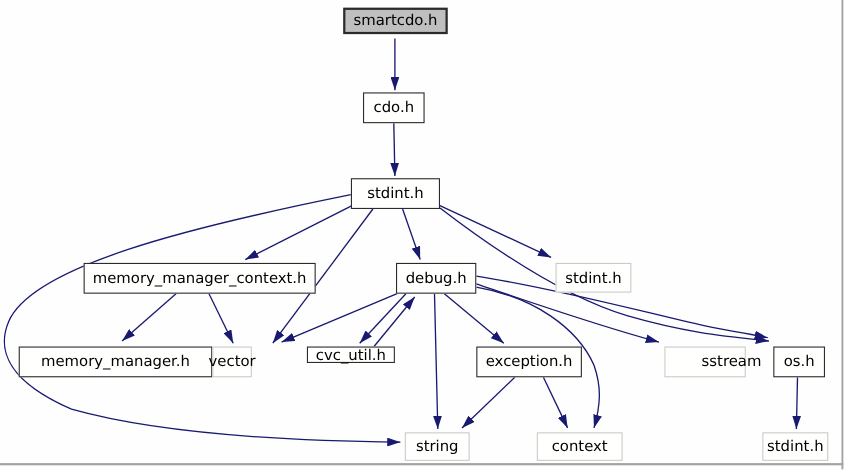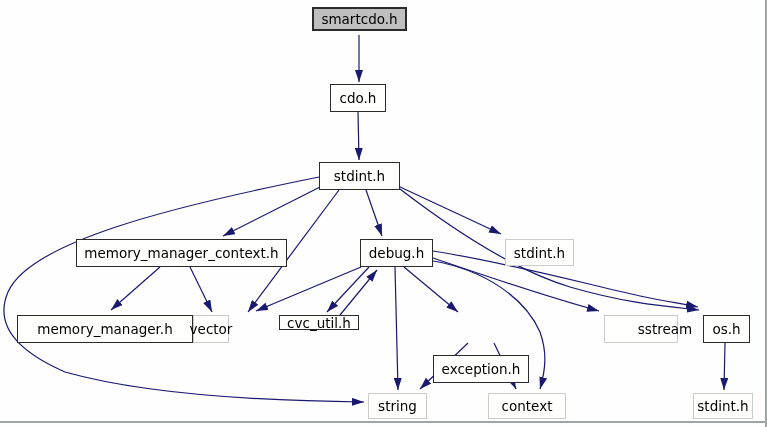--- a/index.html
+++ b/index.html
@@ -66,21 +66,21 @@
   <div class="node project" style="left:360px;top:239px;width:73px;height:28px;">debug.h</div>
 
   <div class="node system" style="left:505px;top:239px;width:69px;height:27px;">stdint.h</div>
 
   <div class="node project" style="left:17px;top:315px;width:176px;height:28px;">memory_manager.h</div>
 
   <div class="node system" style="left:193px;top:315px;width:36px;height:28px;">vector</div>
 
   <div class="node project" style="left:279px;top:315px;width:80px;height:15px;">cvc_util.h</div>
 
-  <div class="node project" style="left:433px;top:315px;width:96px;height:28px;margin-top:40px;">exception.h</div>
+  <div class="node project" style="left:433px;top:315px;width:96px;height:28px;">exception.h</div>
 
   <div class="node system" style="left:604px;top:315px;width:74px;height:28px;padding-left:48px;">sstream</div>
 
   <div class="node project" style="left:703px;top:315px;width:47px;height:28px;">os.h</div>
 
   <div class="node system" style="left:368px;top:393px;width:59px;height:26px;text-align:center;">string</div>
 
   <div class="node system" style="left:488px;top:393px;width:78px;height:26px;">context</div>
 
   <div class="node system" style="left:693px;top:393px;width:60px;height:26px;">stdint.h</div>

